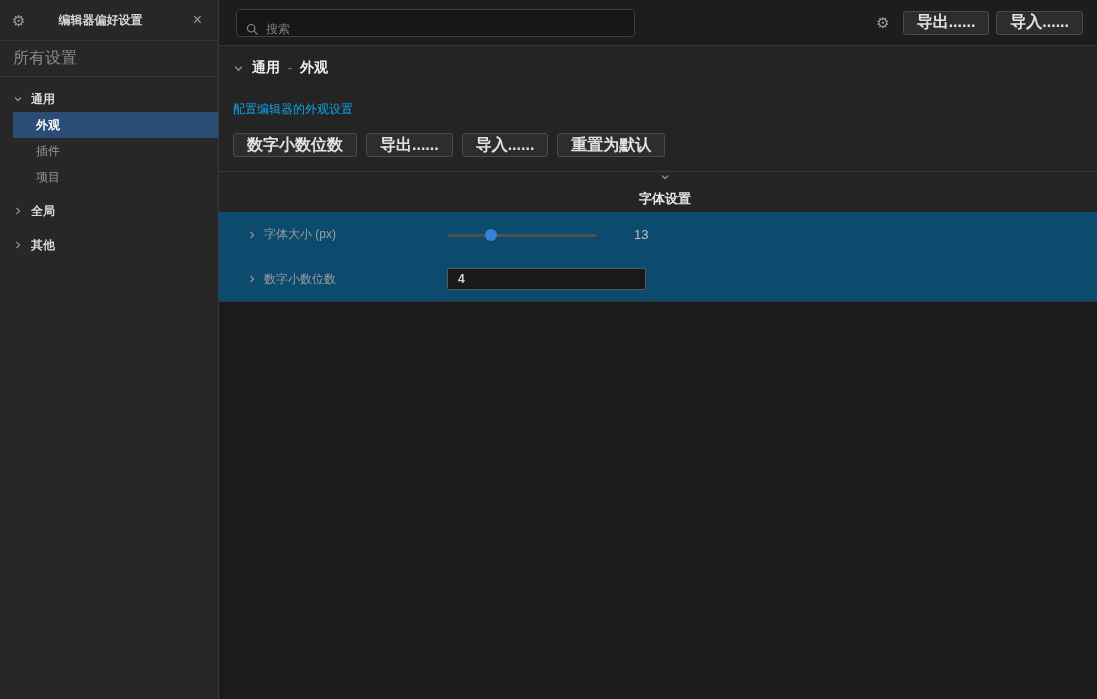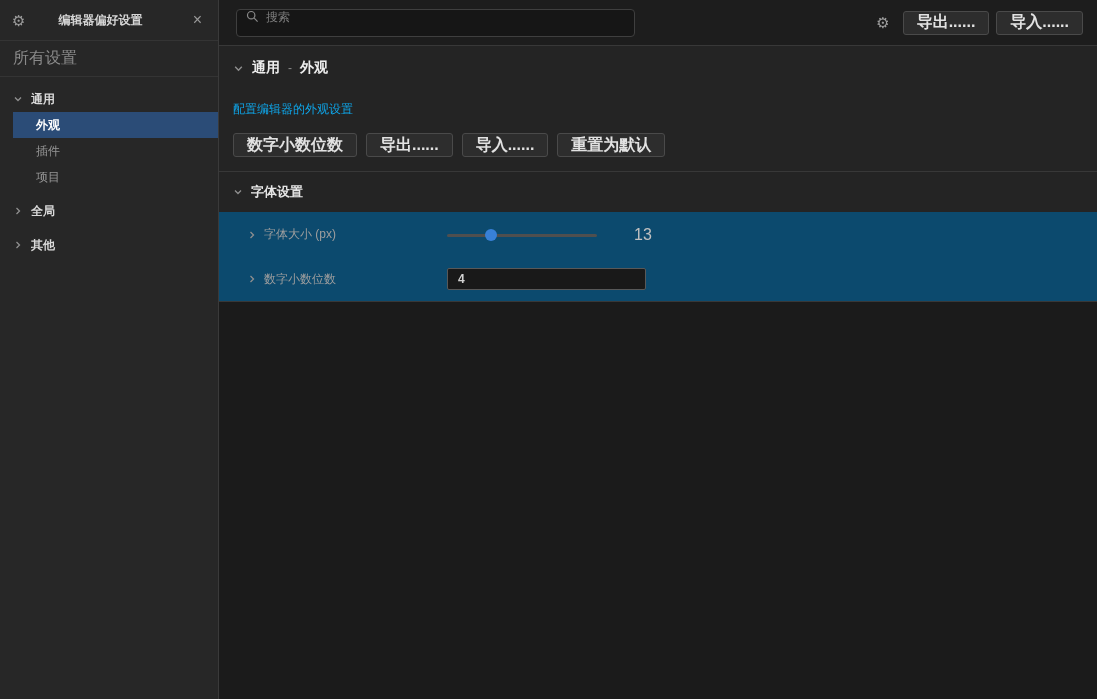--- a/index.html
+++ b/index.html
@@ -18,49 +18,49 @@
   .tree-group { height:26px; display:flex; align-items:center; gap:8px; padding-left:13px; cursor:pointer; }
   .tree-group .chev { color:#8f8f8f; display:flex; }
   .tree-group .glabel { font-size:12px; font-weight:bold; color:#dadada; }
   .tree-child { height:26px; display:flex; align-items:center; margin-left:13px; padding-left:23px; font-size:12px; color:#969696; cursor:pointer; }
   .tree-child.selected { background:#2b4c77; color:#ffffff; font-weight:bold; }
   .gap-top { margin-top:8px; }
 
   
   .main { flex:1; display:flex; flex-direction:column; min-width:0; }
   .toolbar { height:46px; flex:0 0 46px; background:#1d1d1d; border-bottom:1px solid #383838; display:flex; align-items:center; padding:0 14px 0 17px; }
-  .searchbox { width:399px; height:28px; background:#161616; border:1px solid #3f3f3f; border-radius:4px; display:flex; align-items:flex-start; padding:0 9px; gap:7px; }
+  .searchbox { width:399px; height:28px; background:#161616; border:1px solid #3f3f3f; border-radius:4px; display:flex; align-items:flex-end; padding:0 9px; gap:7px; }
   .searchbox svg { flex:0 0 auto; color:#8a8a8a; }
   .searchbox input { flex:1; background:transparent; border:none; outline:none; color:#cfcfcf; font-size:12px; font-family:inherit; }
   .searchbox input::placeholder { color:#7c7c7c; }
   .tb-spacer { flex:1; }
   .tb-gear { margin-right:13px; cursor:pointer; }
   .btn { height:24px; padding:0 13px; background:#2d2d2d; border:1px solid #4a4a4a; border-radius:3px; color:#e2e2e2; font-size:16px; font-weight:bold; font-family:inherit; cursor:pointer; }
   .tb-btn + .tb-btn { margin-left:7px; }
 
   .head-band { background:#242424; border-bottom:1px solid #383838; padding:13px 14px 14px 14px; }
   .crumb-row { display:flex; align-items:center; gap:8px; }
   .crumb-row .chev { color:#8f8f8f; display:flex; }
   .crumb-main { font-size:14px; font-weight:bold; color:#ededed; }
   .crumb-sep { font-size:12px; color:#8a8a8a; }
   .subtitle { margin-top:24px; font-size:12px; color:#0ea5e9; }
   .action-row { margin-top:15px; display:flex; gap:9px; }
 
-  .sec-header { height:40px; background:#242424; display:flex; align-items:center; gap:8px; padding-left:14px; }
+  .sec-header { height:40px; background:#242424; display:flex; align-items:center; gap:8px; padding-left:14px;flex-direction:column; }
   .sec-header .chev { color:#8f8f8f; display:flex; }
   .sec-title { font-size:13px; font-weight:bold; color:#e5e5e5; }
   .setting-row { height:45px; background:#0c4a6e; display:flex; align-items:center; padding-left:28px; }
   .row-label { width:200px; flex:0 0 200px; display:flex; align-items:center; gap:7px; }
   .row-label .chev { color:#8f8f8f; display:flex; }
   .row-label .lbl { font-size:12px; color:#9e9e9e; }
 
   .slider { position:relative; width:150px; height:12px; cursor:pointer; }
   .slider .track { position:absolute; top:5px; left:0; width:100%; height:3px; border-radius:2px; background:#4f4f4f; }
   .slider .thumb { position:absolute; top:0; width:12px; height:12px; border-radius:50%; background:#3880d8; }
-  .slider-value { margin-left:37px; font-size:16px; color:#c0c0c0; }
+  .slider-value { margin-left:37px; font-size:13px; color:#c0c0c0; }
 
   .num-input { width:199px; height:22px; background:#191919; border:1px solid #585858; border-radius:2px; color:#d2d2d2; font-size:12px; font-weight:bold; font-family:inherit; padding:0 10px; outline:none; }
 
   .bottom-divider { border-bottom:1px solid #383838; }
   .filler { flex:1; background:#1b1b1b; }
 </style>
 </head>
 <body>
 
 <div class="app">

